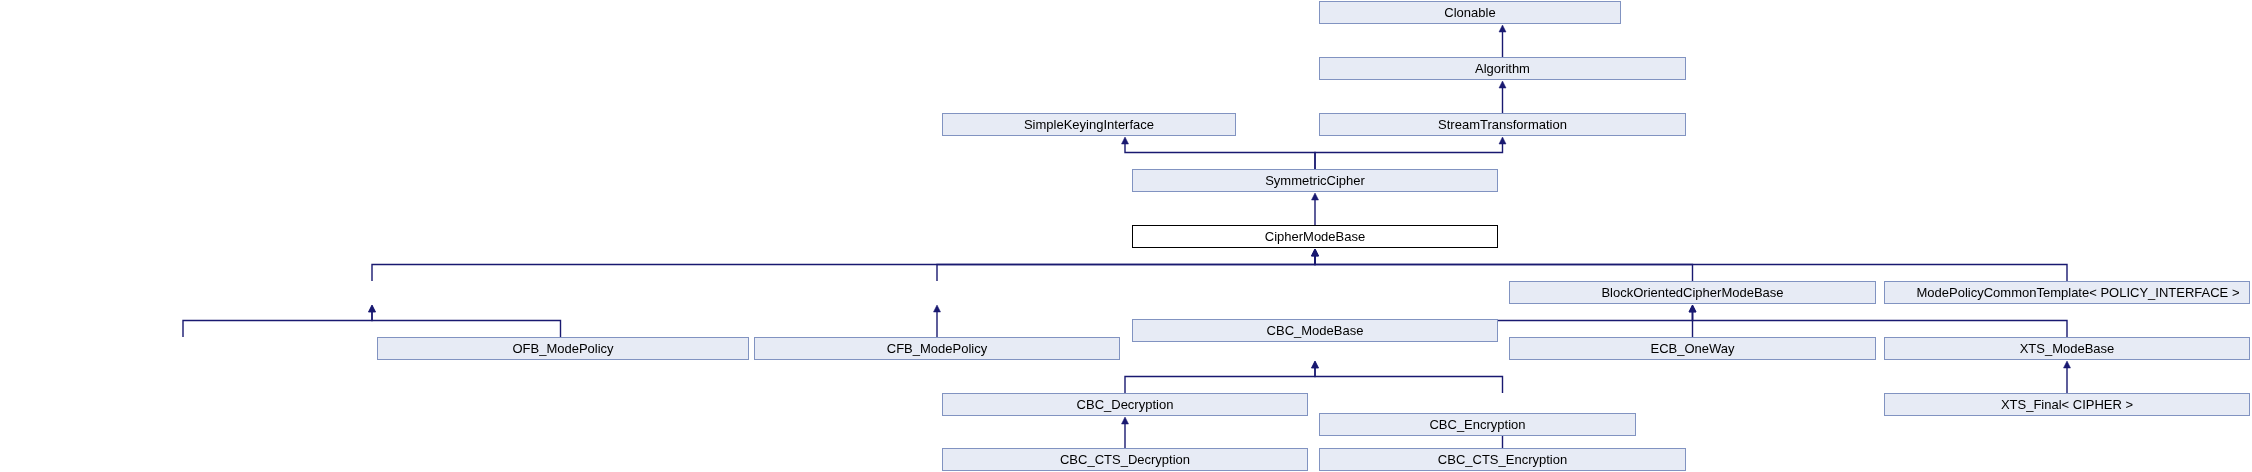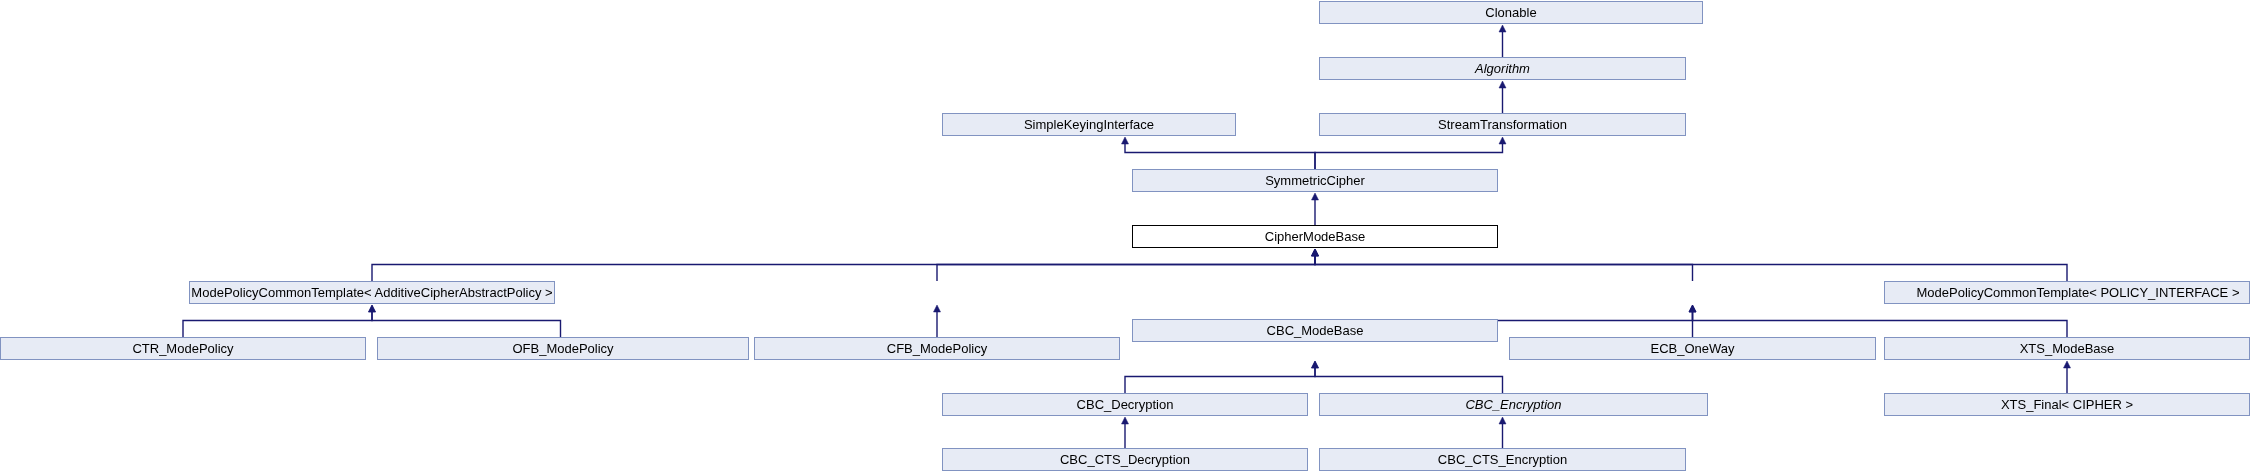--- a/index.html
+++ b/index.html
@@ -86,32 +86,31 @@
       <polyline points="1502.5,393 1502.5,376.5 1315,376.5 1315,367"></polyline>
       <polygon points="1311.5,368 1318.5,368 1315,361"></polygon>
       <polyline points="2067,393 2067,376.5 2067,376.5 2067,367"></polyline>
       <polygon points="2063.5,368 2070.5,368 2067,361"></polygon>
       <polyline points="1125,448 1125,432 1125,432 1125,423"></polyline>
       <polygon points="1121.5,424 1128.5,424 1125,417"></polygon>
       <polyline points="1502.5,448 1502.5,432 1502.5,432 1502.5,423"></polyline>
       <polygon points="1499,424 1506,424 1502.5,417"></polygon>
     </svg>
 
-<div class="node" style="left: 1319px; top: 1px; width: 384px;">Clonable</div>
-    <div class="node" style="left: 1319px; top: 57px; width: 367px; font-style: italic;">Algorithm</div>
+<div class="node" style="left: 1319px; top: 1px; width: 302px;">Clonable</div>
+    <div class="node" style="left: 1319px; top: 57px; width: 367px;">Algorithm</div>
     <div class="node" style="left: 942px; top: 113px; width: 294px;">SimpleKeyingInterface</div>
     <div class="node" style="left: 1319px; top: 113px; width: 367px;">StreamTransformation</div>
     <div class="node" style="left: 1132px; top: 169px; width: 366px;">SymmetricCipher</div>
     <div class="node highlighted" style="left: 1132px; top: 225px; width: 366px;">CipherModeBase</div>
-    <div class="node" style="left: 189px; top: 281px; width: 366px;">ModePolicyCommonTemplate&lt; AdditiveCipherAbstractPolicy &gt;</div>
+    <div class="node" style="left: 1509px; top: 281px; width: 367px;">BlockOrientedCipherModeBase</div>
     <div class="node" style="left: 1884px; top: 281px; width: 366px; padding-left: 22px;">ModePolicyCommonTemplate&lt; POLICY_INTERFACE &gt;</div>
-    <div class="node" style="left: 0px; top: 337px; width: 366px;">CTR_ModePolicy</div>
     <div class="node" style="left: 377px; top: 337px; width: 372px;">OFB_ModePolicy</div>
     <div class="node" style="left: 754px; top: 337px; width: 366px;">CFB_ModePolicy</div>
     <div class="node" style="left: 1132px; top: 319px; width: 366px;">CBC_ModeBase</div>
     <div class="node" style="left: 1509px; top: 337px; width: 367px;">ECB_OneWay</div>
     <div class="node" style="left: 1884px; top: 337px; width: 366px;">XTS_ModeBase</div>
     <div class="node" style="left: 942px; top: 393px; width: 366px;">CBC_Decryption</div>
-    <div class="node" style="left: 1319px; top: 393px; width: 389px; font-style: italic;">CBC_Encryption</div>
+    <div class="node" style="left: 1319px; top: 413px; width: 317px;">CBC_Encryption</div>
     <div class="node" style="left: 1884px; top: 393px; width: 366px;">XTS_Final&lt; CIPHER &gt;</div>
     <div class="node" style="left: 942px; top: 448px; width: 366px;">CBC_CTS_Decryption</div>
     <div class="node" style="left: 1319px; top: 448px; width: 367px;">CBC_CTS_Encryption</div>
   </div>
 
 </body></html>

